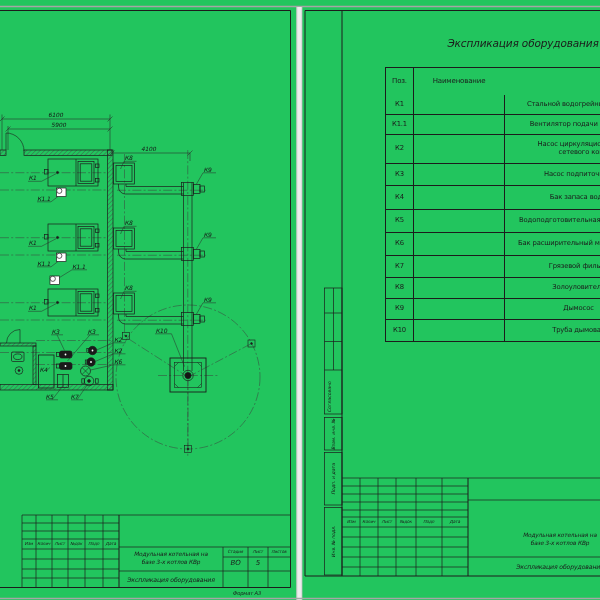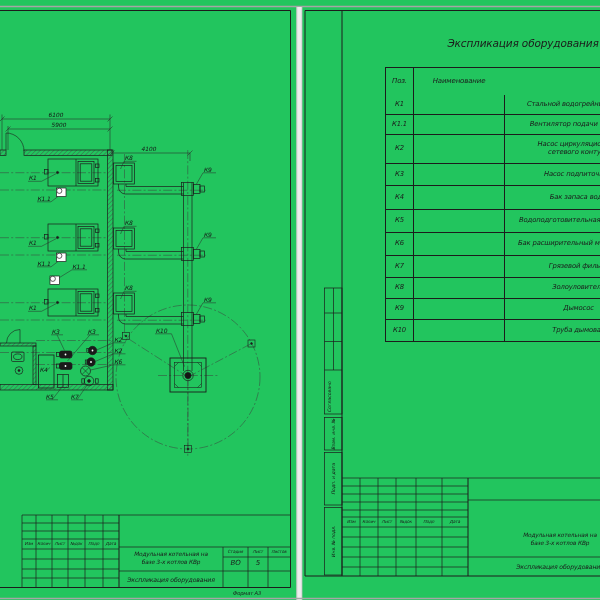--- a/index.html
+++ b/index.html
@@ -5,22 +5,22 @@
   html,body{margin:0;padding:0;background:#ffffff;}
   .stage{position:relative;width:600px;height:600px;background:#22c55e;overflow:hidden;
          font-family:"DejaVu Sans",sans-serif;color:#1b1b1b;}
   svg{position:absolute;left:0;top:0;}
   .ov{position:absolute;font-style:italic;color:#1b1b1b;letter-spacing:-0.15px;}
   .ctr{text-align:center;}
   
   #equip{position:absolute;left:385px;top:67px;width:266px;border:1px solid #1c1c1c;background:transparent;}
   .t-row{display:grid;grid-template-columns:27px 91px 148px;border-top:1px solid #1c1c1c;}
   .t-row:first-child{border-top:none;}
-  .t-cell{display:flex;align-items:center;justify-content:center;font-style:italic;
-          font-size:6.8px;line-height:1.15;text-align:center;letter-spacing:-0.15px;}
+  .t-cell{display:flex;align-items:center;justify-content:center;
+          font-size:6.8px;line-height:1.15;text-align:right;letter-spacing:-0.15px;}
   .t-cell + .t-cell{border-left:1px solid #1c1c1c;}
   .t-head{font-size:7px;}
   .name{white-space:pre-line;}
   
   .lb{font:italic 6px "DejaVu Sans",sans-serif;fill:#151515;letter-spacing:-0.2px;}
   .dm{font:italic 5.8px "DejaVu Sans",sans-serif;fill:#151515;}
   .vt{font:italic 4.6px "DejaVu Sans",sans-serif;fill:#151515;}
 </style>
 </head>
 <body>

